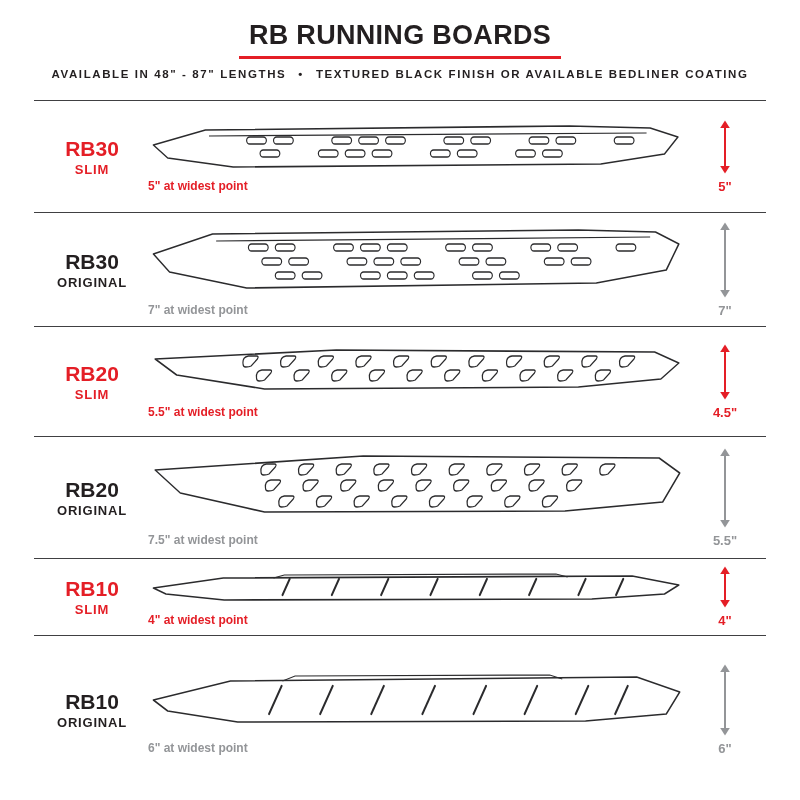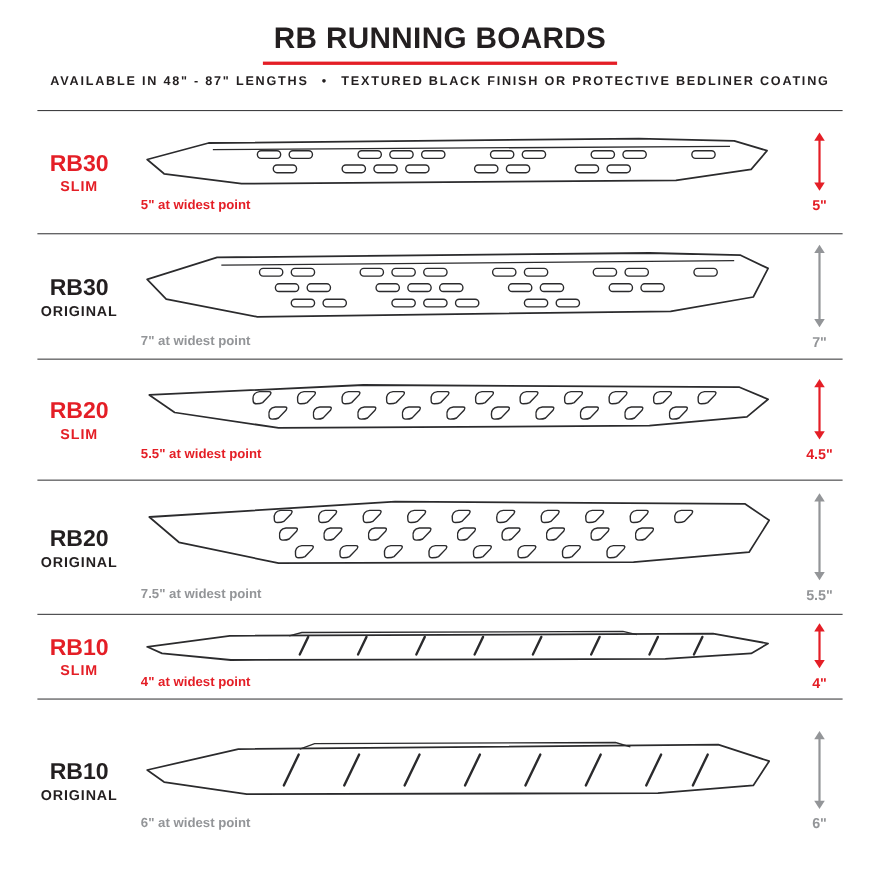--- a/index.html
+++ b/index.html
@@ -4,21 +4,21 @@
 <style>
   *{margin:0;padding:0;box-sizing:border-box}
   html,body{background:#fff}
   body{width:800px;height:800px;font-family:"Liberation Sans",sans-serif;color:#231f20;overflow:hidden}
   .page{width:800px;height:800px}
   .header{text-align:center;padding-top:20px;height:100px}
   .title{display:inline-block;font-size:27px;font-weight:700;letter-spacing:.3px;border-bottom:3px solid var(--red);padding:0 10px 5px}
   .subtitle{margin-top:9px;font-size:11.5px;font-weight:700;letter-spacing:1.6px;white-space:nowrap}
   .subtitle .sep{margin:0 12px;color:#231f20}
   hr.div{border:none;border-top:1.5px solid #404042;margin:0 34px}
-  .row{display:grid;grid-template-columns:96px 1fr 62px;align-items:center;padding:0 24px}
+  .row{display:grid;grid-template-columns:96px 1fr 62px;align-items:center;padding:0 44px}
   .row-0{height:111px}.row-1{height:113px}.row-2{height:109px}.row-3{height:121px}.row-4{height:76px}.row-5{height:148px}
   .label{text-align:center}
   .model{font-size:21px;font-weight:700}
   .variant{font-size:13px;font-weight:700;letter-spacing:.8px;margin-top:1px}
   .tone-slim .model,.tone-slim .variant{color:var(--red)}
   .tone-original .model,.tone-original .variant{color:#231f20}
   .draw{display:flex;flex-direction:column;padding:0 8px;min-width:0}
   svg.board{width:100%;display:block}
   .note{font-size:12px;font-weight:700;margin-top:5px;height:15px;line-height:15px}
   .tone-slim .note{color:var(--red)}
@@ -33,21 +33,21 @@
   svg .mark{fill:none;stroke:#2b2b2d;stroke-width:2.2;stroke-linecap:round}
 </style>
 </head>
 <body>
 
 <div class="page">
 
   <div class="header">
     <h1 class="title">RB RUNNING BOARDS</h1>
     <div class="subtitle">
-      <span>AVAILABLE IN 48" - 87" LENGTHS</span><span class="sep">•</span><span>TEXTURED BLACK FINISH OR PROTECTIVE BEDLINER COATING</span>
+      <span>AVAILABLE IN 48" - 87" LENGTHS</span><span class="sep">•</span><span>TEXTURED BLACK FINISH OR AVAILABLE BEDLINER COATING</span>
     </div>
   </div>
 
   <hr class="div">
 
   <section class="row row-0 tone-slim">
     <div class="label">
       <div class="model">RB30</div>
       <div class="variant">SLIM</div>
     </div>

